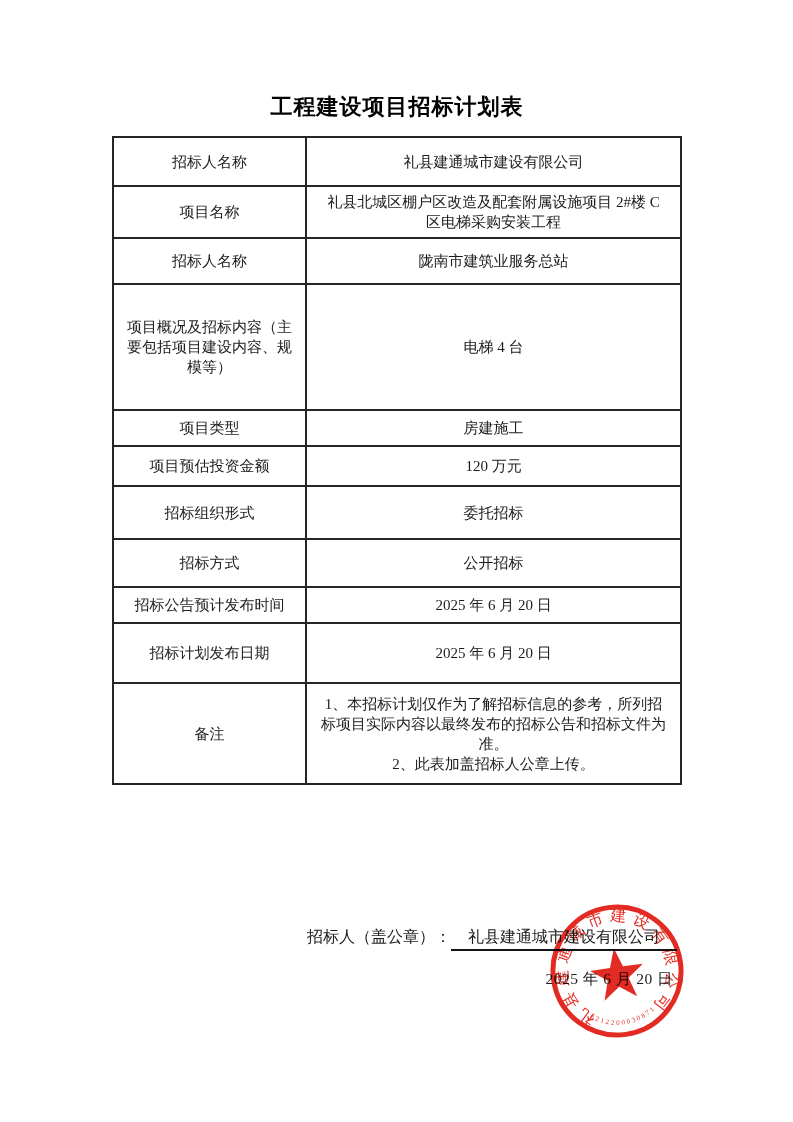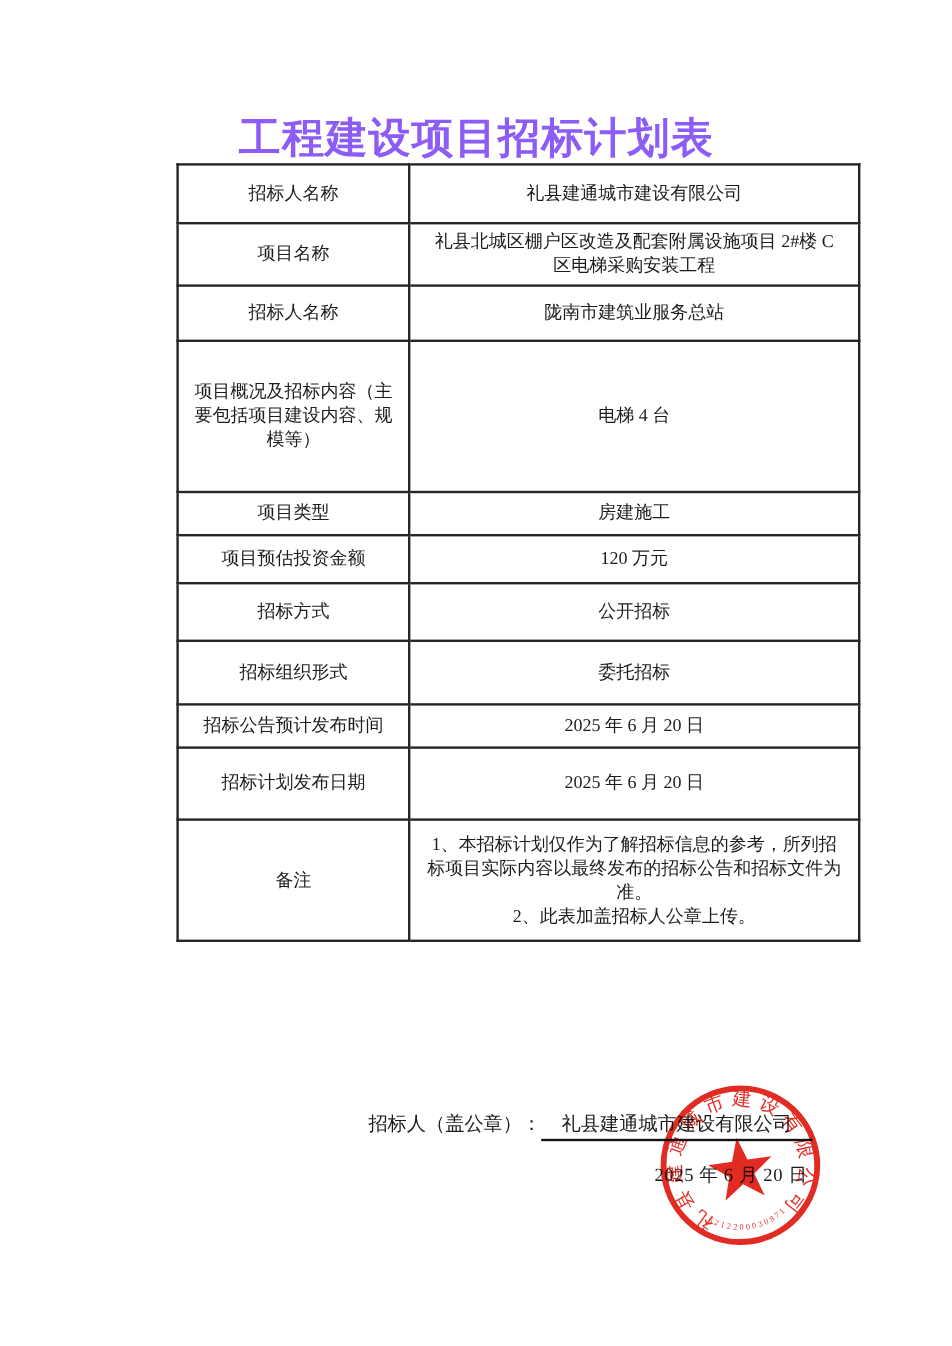--- a/index.html
+++ b/index.html
@@ -9,26 +9,26 @@
     width: 793px; height: 1122px;
     font-family: "Liberation Serif", "DejaVu Serif", serif;
     color: var(--ink);
   }
   .page { position: relative; width: 793px; height: 1122px; background: #fff; overflow: hidden; }
 
   .doc-title {
     position: absolute; left: 112px; top: 92px; width: 570px;
     text-align: center;
     font-family: "Liberation Sans", "DejaVu Sans", sans-serif;
-    font-weight: bold; font-size: 35px; letter-spacing: 1px; color: #8b5cf6;
+    font-weight: bold; font-size: 22px; letter-spacing: 1px; color: #000000;
   }
 
   table.plan {
     position: absolute; left: 112px; top: 136px; width: 570px;
-    border-collapse: collapse; table-layout: fixed; margin-left: 35px;
+    border-collapse: collapse; table-layout: fixed;
   }
   table.plan td {
     border: 2px solid var(--line);
     font-size: 15px; line-height: 20px; vertical-align: middle;
     word-break: break-all;
   }
   td.c-label { width: 193px; text-align: center; padding: 3px 10px; }
   td.c-value { text-align: center; padding: 3px 13px; }
   td.c-remark { text-align: center; line-height: 21px; padding: 6px 12px; vertical-align: middle; }
   .remark-line { display: block; }
@@ -76,27 +76,27 @@
         <td class="c-value">电梯 4 台</td>
       </tr>
       <tr style="height:36px">
         <td class="c-label">项目类型</td>
         <td class="c-value">房建施工</td>
       </tr>
       <tr style="height:40px">
         <td class="c-label">项目预估投资金额</td>
         <td class="c-value">120 万元</td>
       </tr>
+      <tr style="height:53px">
+        <td class="c-label">招标组织形式</td>
+        <td class="c-value">委托招标</td>
+      </tr>
       <tr style="height:48px">
         <td class="c-label">招标方式</td>
         <td class="c-value">公开招标</td>
-      </tr>
-      <tr style="height:53px">
-        <td class="c-label">招标组织形式</td>
-        <td class="c-value">委托招标</td>
       </tr>
       <tr style="height:36px">
         <td class="c-label">招标公告预计发布时间</td>
         <td class="c-value">2025 年 6 月 20 日</td>
       </tr>
       <tr style="height:60px">
         <td class="c-label">招标计划发布日期</td>
         <td class="c-value">2025 年 6 月 20 日</td>
       </tr>
       <tr style="height:101px">

